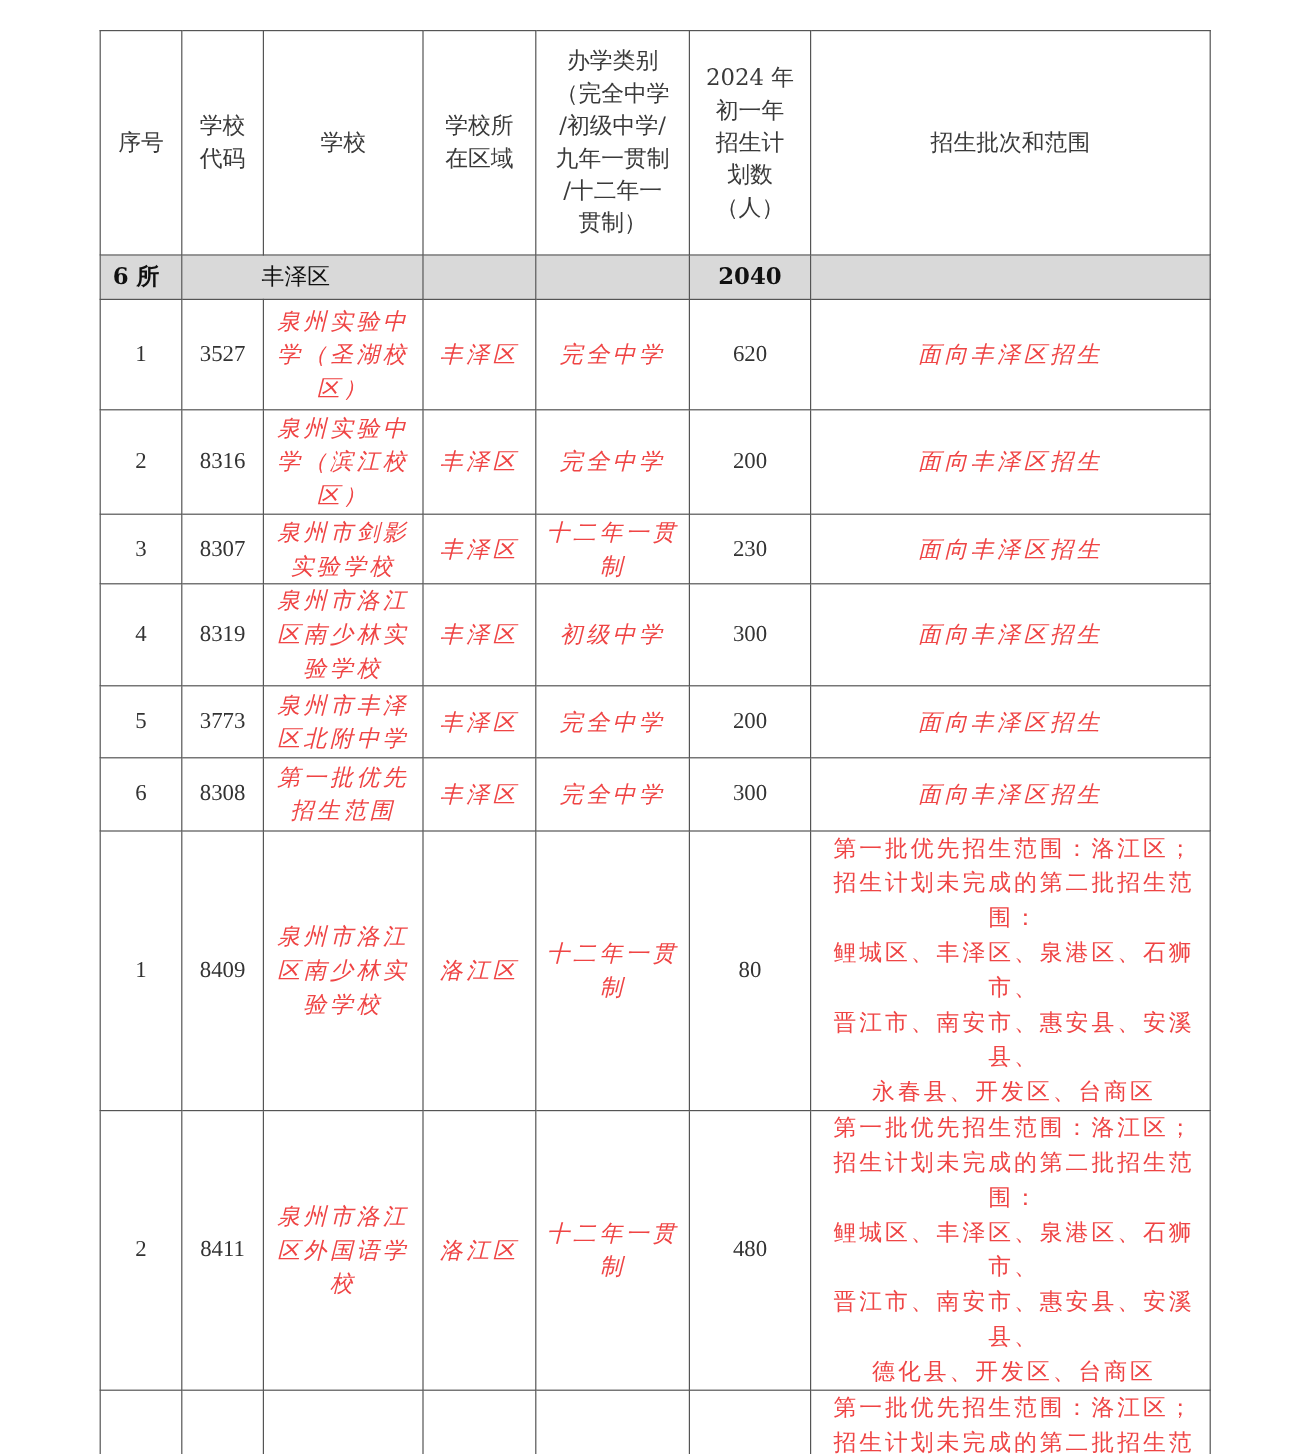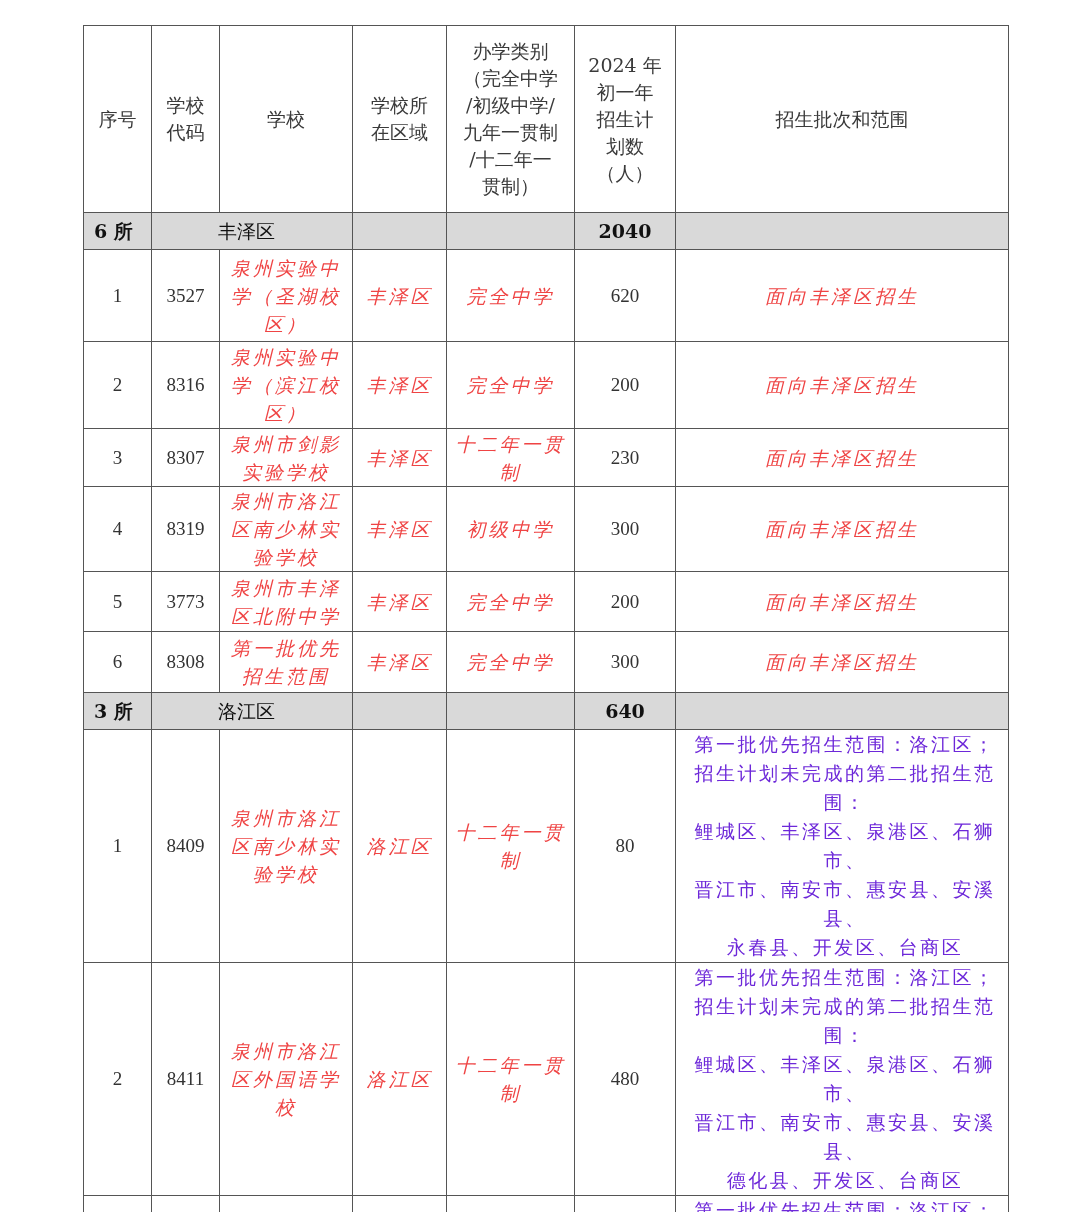--- a/index.html
+++ b/index.html
@@ -19,21 +19,21 @@
     padding: 0 4px;
     line-height: 28px;
     font-size: 19px;
   }
   .hdr td { font-size: 19px; line-height: 27px; color: #3a3a3a; }
   .grp td { background: #d9d9d9; font-weight: bold; color: #111; font-size: 19px; height: 34px; }
   .grp td.name { font-weight: normal; }
   .grp .lead { text-align: left; padding-left: 10px; }
   .num { font-family: "Liberation Serif", "DejaVu Serif", serif; font-size: 19px; color: #333; }
   .cn { font-size: 17px; letter-spacing: 3px; color: #ef4444; font-style: italic; }
-  .scope { text-align: center; font-size: 16px; letter-spacing: 2.5px; color: #6d28d9; line-height: 29px !important; padding-left: 10px !important; }
+  .scope { text-align: center; font-size: 16px; letter-spacing: 2.5px; color: #ef4444; line-height: 29px !important; padding-left: 10px !important; }
 </style>
 </head>
 <body>
 
 <table class="tbl">
   <colgroup>
     <col style="width:68px">
       <col style="width:68px">
       <col style="width:133px">
       <col style="width:94px">
@@ -119,28 +119,20 @@
     <tr style="height:61px">
       <td class="num">6</td>
       <td class="num">8308</td>
       <td class="cn">第一批优先招生范围</td>
       <td class="cn">丰泽区</td>
       <td class="cn">完全中学</td>
       <td class="num">300</td>
       <td class="cn">面向丰泽区招生</td>
     </tr>
 
-    <tr class="grp" style="height:37px">
-      <td class="lead">3 所</td>
-      <td class="name" colspan="2" style="text-align:left;padding-left:66px">洛江区</td>
-      <td></td>
-      <td></td>
-      <td>640</td>
-      <td></td>
-    </tr>
     <tr style="height:141px">
       <td class="num">1</td>
       <td class="num">8409</td>
       <td class="cn">泉州市洛江区南少林实验学校</td>
       <td class="cn">洛江区</td>
       <td class="cn">十二年一贯制</td>
       <td class="num">80</td>
       <td class="scope" style="white-space:pre-line">第一批优先招生范围：洛江区；
 招生计划未完成的第二批招生范围：
 鲤城区、丰泽区、泉港区、石狮市、

